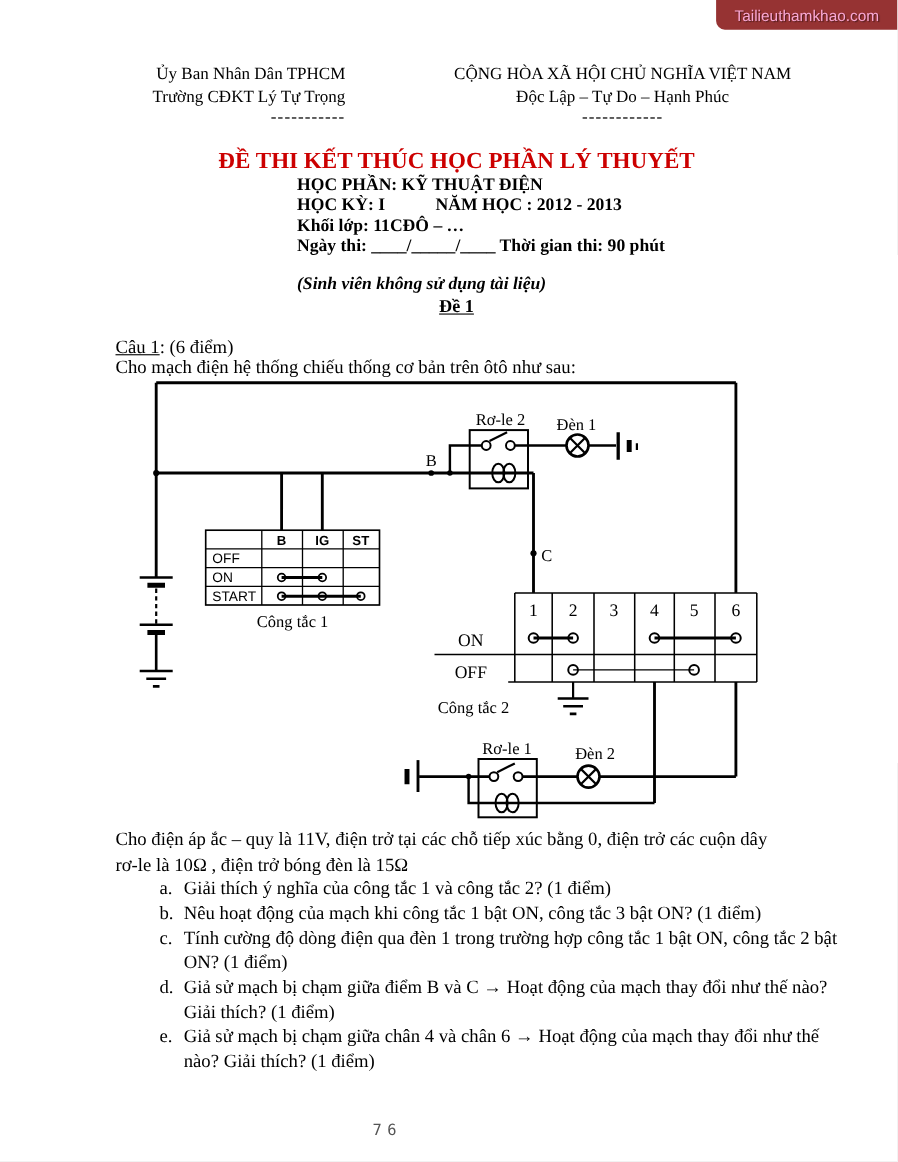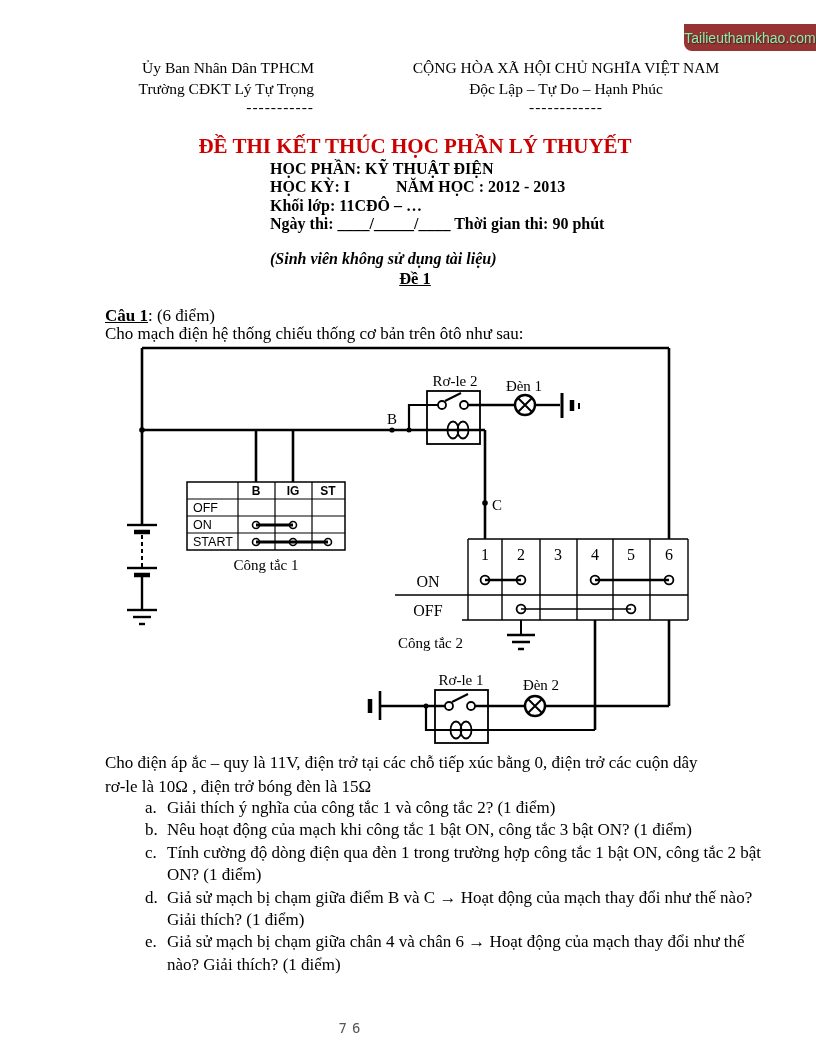--- a/index.html
+++ b/index.html
@@ -3,36 +3,36 @@
 <meta charset="utf-8">
 <style>
   html,body{margin:0;padding:0;background:#e8e8e8;}
   .page{
     position:relative;width:816px;height:1056px;background:#ffffff;
     margin:0 auto;overflow:hidden;
     font-family:"Liberation Serif","DejaVu Serif",serif;color:#000;
   }
   .abs{position:absolute;}
   .banner{
-    top:0;right:0;width:132px;height:27px;border-radius:0 0 0 8px;
+    top:0;right:0;width:165px;height:27px;border-radius:0 0 0 8px;
     display:flex;align-items:center;justify-content:center;
-    color:#86efac;font-family:"Liberation Sans","DejaVu Sans",sans-serif;
-    font-size:14px;text-shadow:1px 1px 1px rgba(0,0,0,.45);margin-top:24px;
+    color:#f9a8d4;font-family:"Liberation Sans","DejaVu Sans",sans-serif;
+    font-size:14px;text-shadow:1px 1px 1px rgba(0,0,0,.45);
   }
   .hdr-left{left:130px;top:57px;width:184px;text-align:right;font-size:15.5px;line-height:21px;}
   .hdr-right{left:404px;top:57px;width:324px;text-align:center;font-size:15.5px;line-height:21px;}
   .hdr-dashes{letter-spacing:1px;line-height:16px;}
   .title{left:0;top:134px;width:830px;text-align:center;font-size:21px;font-weight:bold;}
   .subtitle{left:270px;top:160px;font-size:16px;font-weight:bold;line-height:18.4px;white-space:nowrap;}
   .subtitle .gap{display:inline-block;width:46px;}
   .subtitle .ital{font-style:italic;margin-top:16px;}
   .de1{left:0;top:269px;width:830px;text-align:center;font-size:16.5px;font-weight:bold;}
   .u{text-decoration:underline;}
   .cau{left:105px;top:306px;font-size:17px;}
-  .cau b{font-weight:bold;}
+  .cau b{font-weight:normal;}
   .intro{left:105px;top:324px;font-size:17px;}
   .given{left:105px;top:751px;width:654px;font-size:17px;line-height:23.5px;}
   .items{left:145px;top:797px;width:616px;font-size:17px;line-height:22.4px;}
   .item{position:relative;padding-left:22px;}
   .item .lbl{position:absolute;left:0;top:0;}
   .pagenum{left:0;top:1020px;width:704px;text-align:center;
     font-family:"DejaVu Sans Mono",monospace;font-size:14px;letter-spacing:5px;}
   svg{position:absolute;left:95px;top:340px;}
   svg text{font-family:"Liberation Serif","DejaVu Serif",serif;fill:#000;}
   text.dlbl{font-size:15px;}

